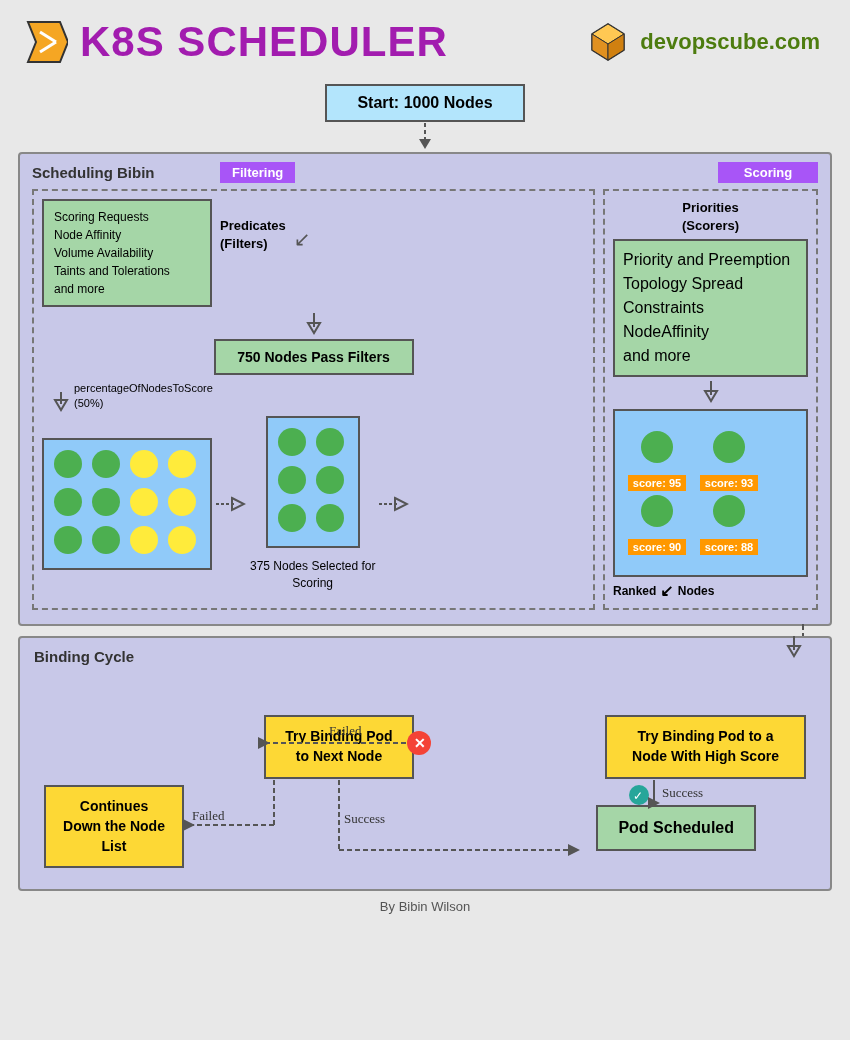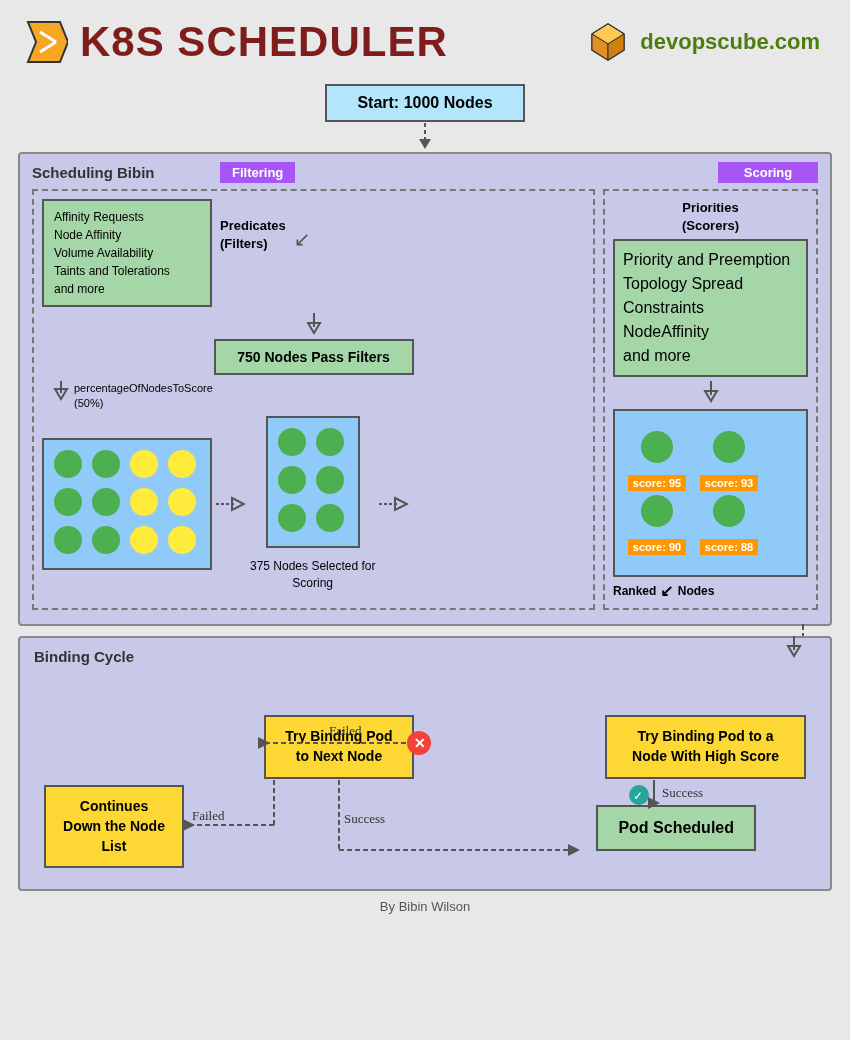--- a/index.html
+++ b/index.html
@@ -24,21 +24,21 @@
       align-items: center;
       gap: 12px;
     }
     .header-icon {
       width: 48px;
       height: 48px;
     }
     .header-title {
       font-size: 42px;
       font-weight: 900;
-      color: #7f1d1d;
+      color: #a21caf;
       letter-spacing: 1px;
     }
     .header-right {
       display: flex;
       align-items: center;
       gap: 10px;
     }
     .cube-icon {
       width: 44px;
       height: 44px;
@@ -276,42 +276,42 @@
   <div style="position:absolute; top:8px; left:200px; background:#a855f7; color:white; padding:3px 12px; font-size:13px; font-weight:700;">Filtering</div>
 
   <div style="position:absolute; top:8px; right:12px; background:#a855f7; color:white; padding:3px 12px; font-size:13px; font-weight:700; width:100px; text-align:center;">Scoring</div>
 
   <div class="sc-layout">
 
     <div class="left-dashed-box">
 
       <div style="display:flex; align-items:flex-start; gap:8px; margin-bottom:6px;">
         <div class="filter-box">
-          <div>Affinity Requests</div>
+          <div>Scoring Requests</div>
           <div>Node Affinity</div>
           <div>Volume Availability</div>
           <div>Taints and Tolerations</div>
           <div>and more</div>
         </div>
         <div style="font-size:13px; font-weight:600; margin-top:18px; line-height:1.4;">Predicates<br>(Filters)</div>
         <div style="margin-top:28px; font-size:20px; color:#555;">↙</div>
       </div>
 
       <div style="display:flex; justify-content:center; margin-bottom:4px;">
         <svg width="20" height="22">
           <line x1="10" y1="0" x2="10" y2="14" stroke="#555" stroke-width="2"></line>
           <polygon points="4,10 16,10 10,20" fill="none" stroke="#555" stroke-width="2"></polygon>
         </svg>
       </div>
 
       <div style="display:flex; justify-content:center; margin-bottom:6px;">
         <div class="nodes-pass-box">750 Nodes Pass Filters</div>
       </div>
 
-      <div style="display:flex; align-items:flex-start; gap:4px; margin-left:10px; margin-bottom:4px;">
+      <div style="display:flex; align-items:flex-end; gap:4px; margin-left:10px; margin-bottom:4px;">
         <svg width="18" height="20">
           <line x1="9" y1="0" x2="9" y2="12" stroke="#555" stroke-width="2"></line>
           <polygon points="3,8 15,8 9,18" fill="none" stroke="#555" stroke-width="2"></polygon>
         </svg>
         <div style="font-size:11px; line-height:1.4;">percentageOfNodesToScore<br>(50%)</div>
       </div>
 
       <div style="display:flex; align-items:center; gap:4px;">
 
         <div class="node-grid">

